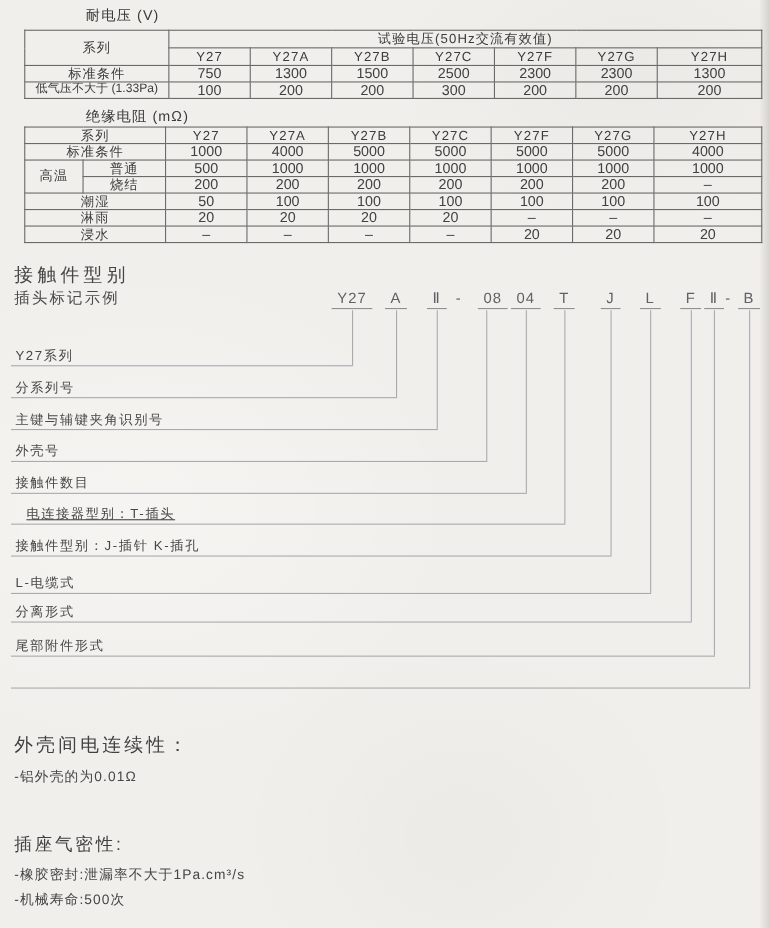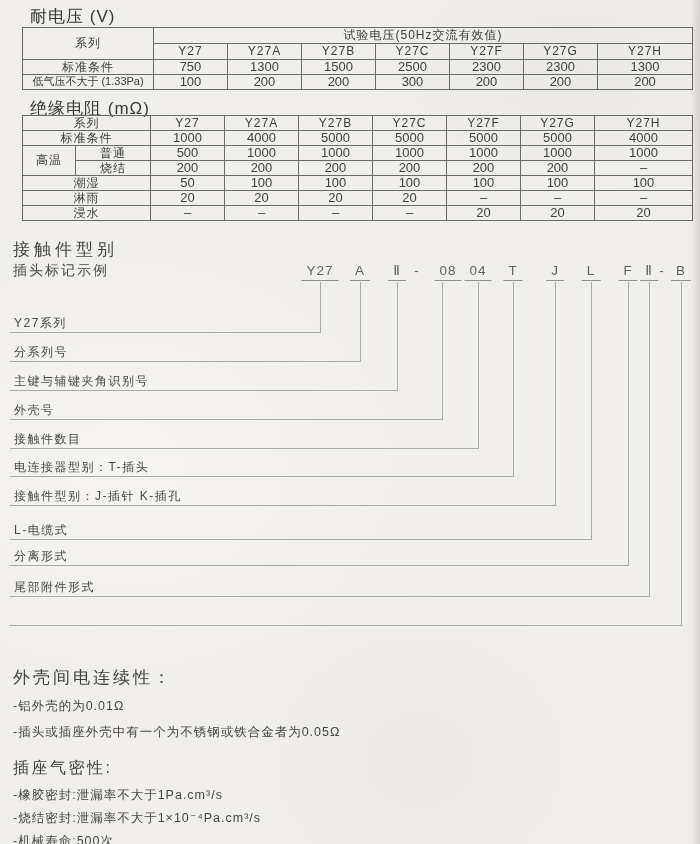--- a/index.html
+++ b/index.html
@@ -17,21 +17,21 @@
       radial-gradient(ellipse 300px 260px at 60% 90%, rgba(0,0,0,0.02), transparent 70%),
       var(--bg);
     color:var(--ink);
   }
   .page::after{
     content:"";position:absolute;top:0;right:0;width:10px;height:100%;
     background:linear-gradient(to right, rgba(0,0,0,0), rgba(90,85,80,0.18));
     pointer-events:none;
   }
   .abs{position:absolute;}
-  .tbl-title{font-size:17px;color:#3a3a3a;letter-spacing:1px;white-space:nowrap;}
+  .tbl-title{font-size:13px;color:#3a3a3a;letter-spacing:1px;white-space:nowrap;margin-left:48px;}
   table.spec{
     position:absolute;border-collapse:collapse;table-layout:fixed;
     background:transparent;
   }
   table.spec td{
     border:1px solid var(--border);
     text-align:center;vertical-align:middle;
     height:15px;padding:0 1px;
     font-size:12px;color:var(--ink);
     line-height:1.05;white-space:nowrap;overflow:hidden;
@@ -227,21 +227,21 @@
       <div class="d-vline" style="left: 442px; top: 282px; height: 137px;"></div>
       <div class="d-hline" style="left: 10px; top: 419px; width: 433px;"></div>
       <div class="d-label" style="left: 14px; top: 403px;">外壳号</div>
       <span class="code-token" style="left: 478px; top: 263px;">04</span>
       <div class="d-vline" style="left: 478px; top: 282px; height: 166px;"></div>
       <div class="d-hline" style="left: 10px; top: 448px; width: 469px;"></div>
       <div class="d-label" style="left: 14px; top: 432px;">接触件数目</div>
       <span class="code-token" style="left: 513px; top: 263px;">T</span>
       <div class="d-vline" style="left: 513px; top: 282px; height: 194px;"></div>
       <div class="d-hline" style="left: 10px; top: 476px; width: 504px;"></div>
-      <div class="d-label" style="left: 14px; top: 460px;">电连接器型别：T-插头</div>
+      <div class="d-label" style="left: 24px; top: 460px; text-decoration: underline;">电连接器型别：T-插头</div>
       <span class="code-token" style="left: 555px; top: 263px;">J</span>
       <div class="d-vline" style="left: 555px; top: 282px; height: 223px;"></div>
       <div class="d-hline" style="left: 10px; top: 505px; width: 546px;"></div>
       <div class="d-label" style="left: 14px; top: 489px;">接触件型别：J-插针 K-插孔</div>
       <span class="code-token" style="left: 591px; top: 263px;">L</span>
       <div class="d-vline" style="left: 591px; top: 282px; height: 257px;"></div>
       <div class="d-hline" style="left: 10px; top: 539px; width: 582px;"></div>
       <div class="d-label" style="left: 14px; top: 523px; text-align: right;">L-电缆式</div>
       <span class="code-token" style="left: 628px; top: 263px;">F</span>
       <div class="d-vline" style="left: 628px; top: 282px; height: 283px;"></div>
@@ -253,23 +253,21 @@
       <div class="d-label" style="left: 14px; top: 580px;">尾部附件形式</div>
       <span class="code-token dash" style="left: 662px; top: 263px;">-</span>
       <span class="code-token" style="left: 681px; top: 263px;">B</span>
       <div class="d-vline" style="left: 681px; top: 282px; height: 343px;"></div>
       <div class="d-hline" style="left: 10px; top: 625px; width: 672px;"></div>
     </div>
 
   <div class="abs h-big" style="left:13px;top:666px;">外壳间电连续性：</div>
   <div class="abs cont-items" id="continuity-items" style="left:13px;top:698px;">
       <div class="note-line">-铝外壳的为0.01Ω</div>
-      <div class="note-line">-插头或插座外壳中有一个为不锈钢或铁合金者为0.05Ω</div>
     </div>
 
   <div class="abs h-mid" style="left:13px;top:758px;">插座气密性:</div>
   <div class="abs air-items" id="airtightness-items" style="left:13px;top:787px;">
       <div class="note-line">-橡胶密封:泄漏率不大于1Pa.cm³/s</div>
-      <div class="note-line">-烧结密封:泄漏率不大于1×10⁻⁴Pa.cm³/s</div>
       <div class="note-line">-机械寿命:500次</div>
     </div>
 
 </div>
 
 </body></html>

